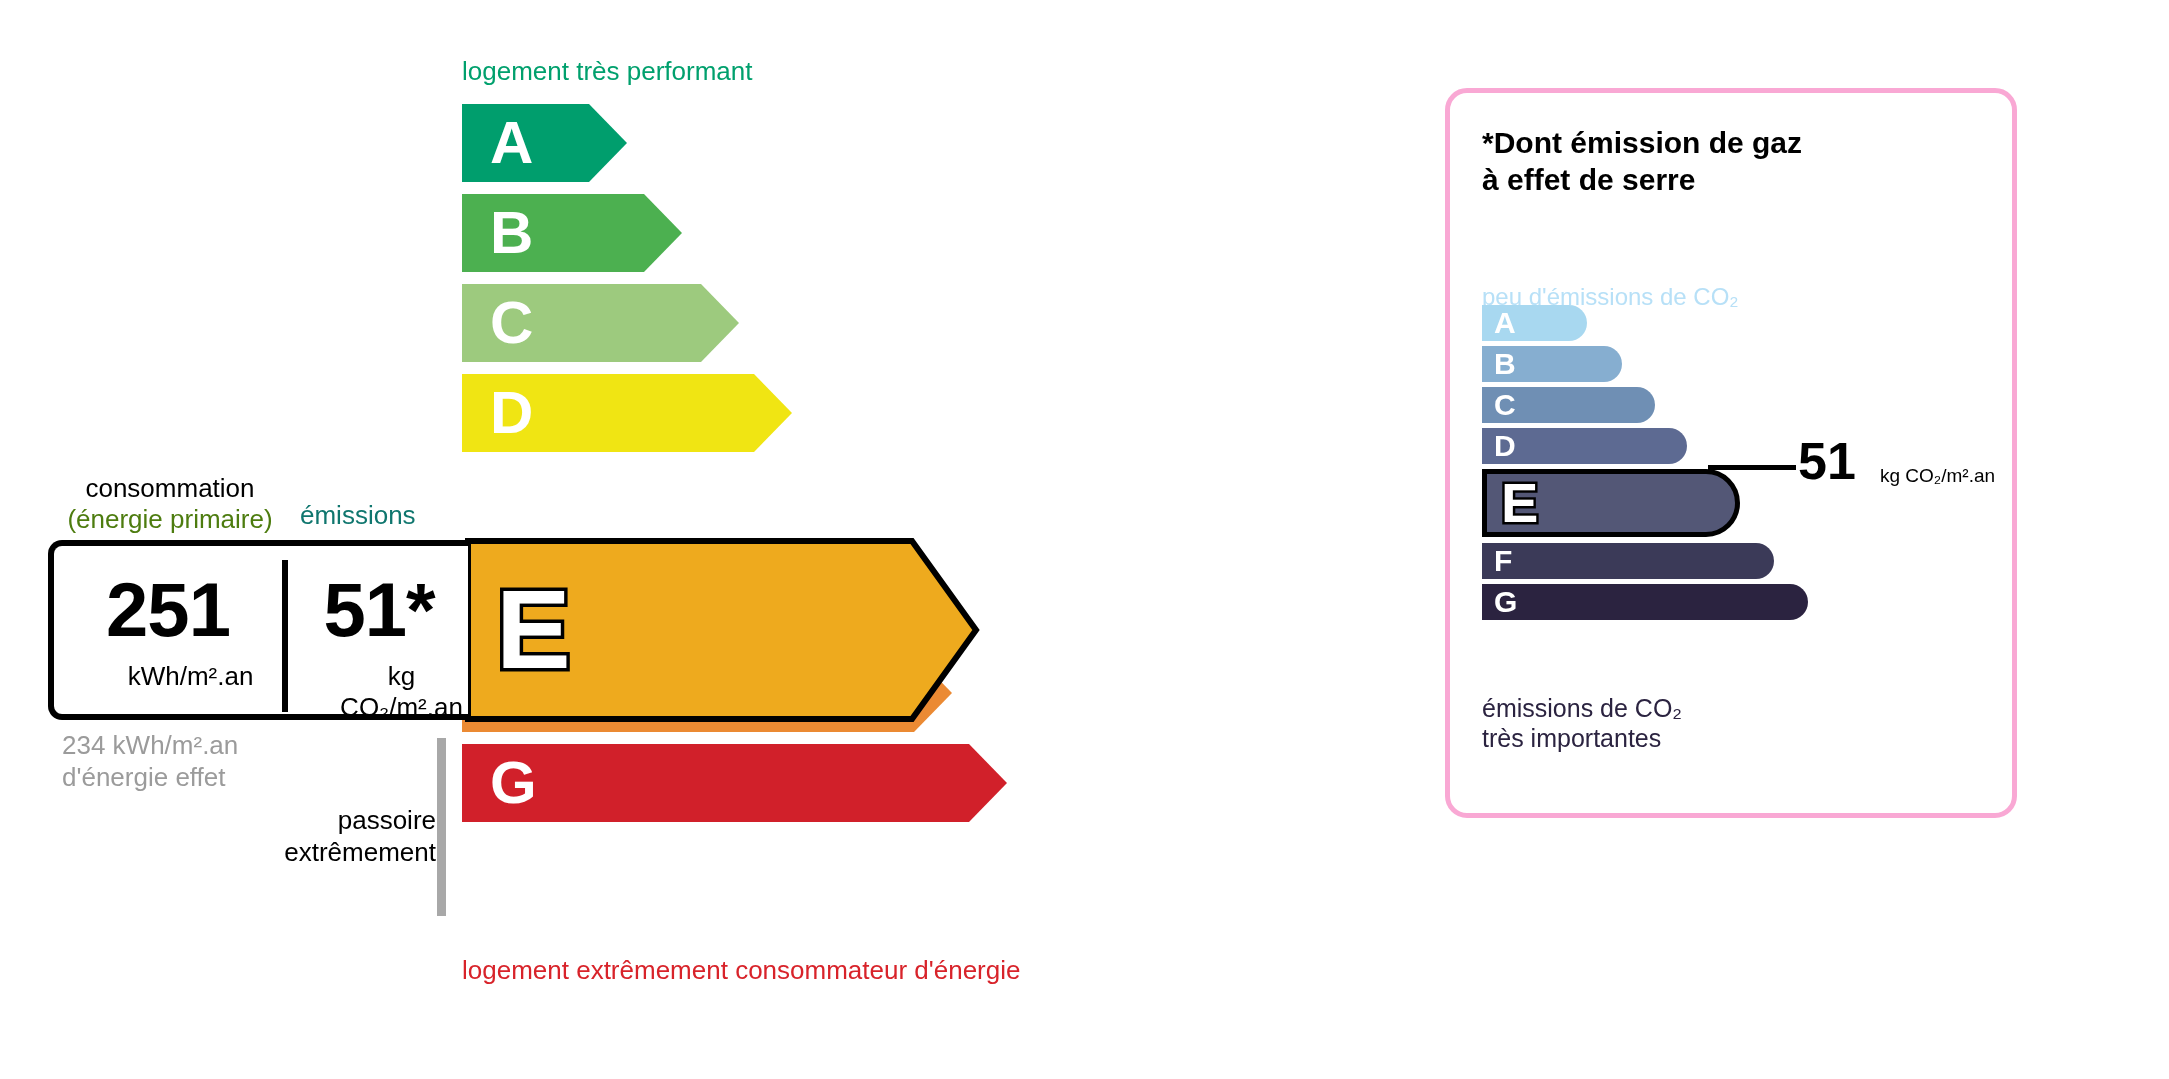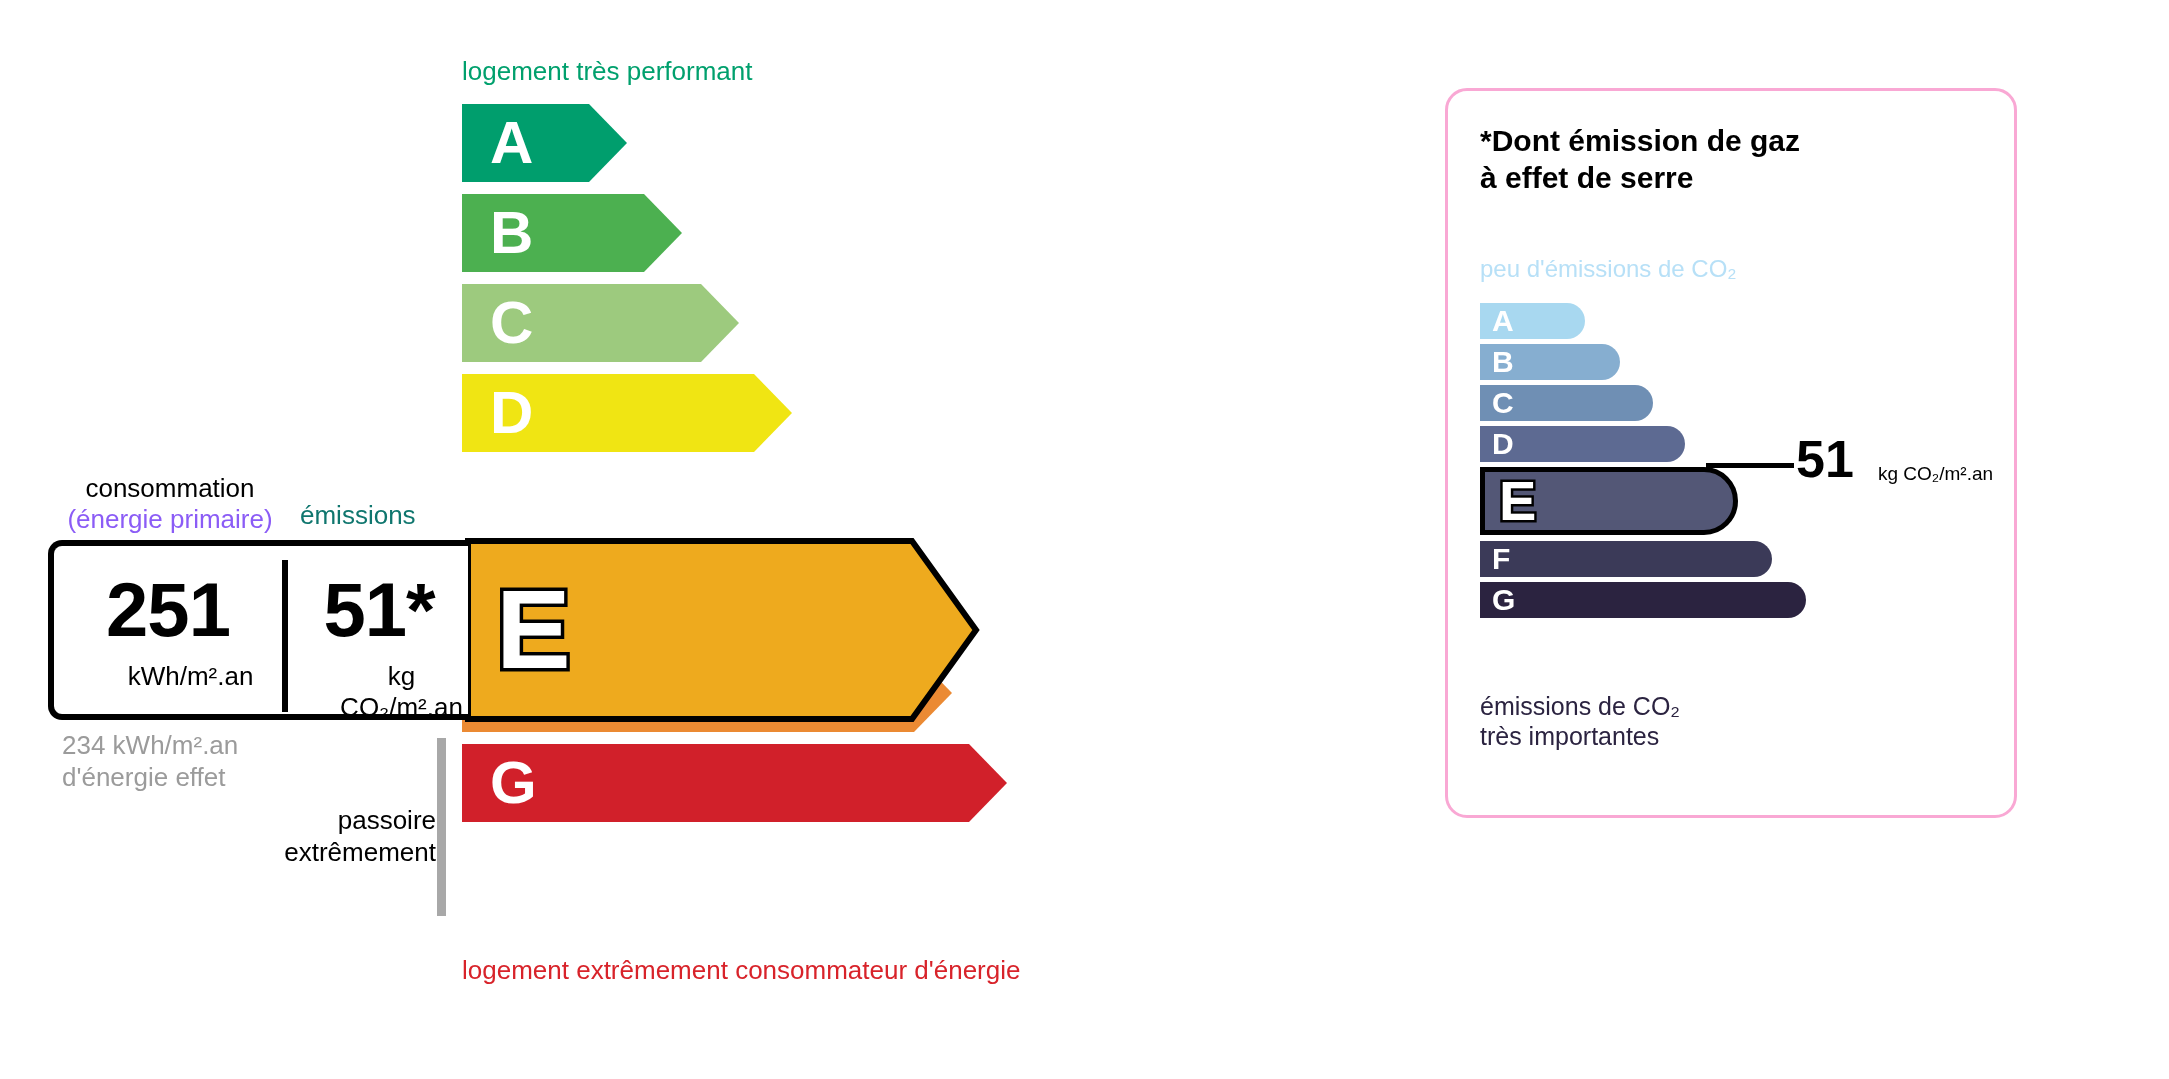--- a/index.html
+++ b/index.html
@@ -150,21 +150,21 @@
   #label-consumption {
     position: absolute;
     left: 60px;
     top: 473px;
     width: 220px;
     text-align: center;
     font-size: 26px;
     color: #000000;
     line-height: 1.18;
   }
-  #label-consumption .sub { color: #8b5cf6; display: block; }
+  #label-consumption .sub { color: #4d7c0f; display: block; }
 
   #label-emission {
     position: absolute;
     left: 300px;
     top: 500px;
     font-size: 26px;
     color: #0f766e;
   }
 
   #label-final-energy {
@@ -195,38 +195,38 @@
     background: #a8a8a8;
   }
 
   
   #co2-panel {
     position: absolute;
     left: 1445px;
     top: 88px;
     width: 572px;
     height: 730px;
-    border: 3px solid #f9a8d4;
+    border: 5px solid #f9a8d4;
     border-radius: 22px;
     background: #ffffff;
     box-sizing: border-box;
   }
   #co2-title {
     position: absolute;
     left: 32px;
     top: 32px;
     font-size: 30px;
     font-weight: bold;
     color: #000000;
     line-height: 1.22;
   }
   #co2-top-caption {
     position: absolute;
     left: 32px;
-    top: 164px;
+    top: 190px;
     font-size: 24px;
     color: #b7e0f7;
   }
   #co2-bottom-caption {
     position: absolute;
     left: 32px;
     top: 600px;
     font-size: 25px;
     color: #2b2340;
     line-height: 1.2;

